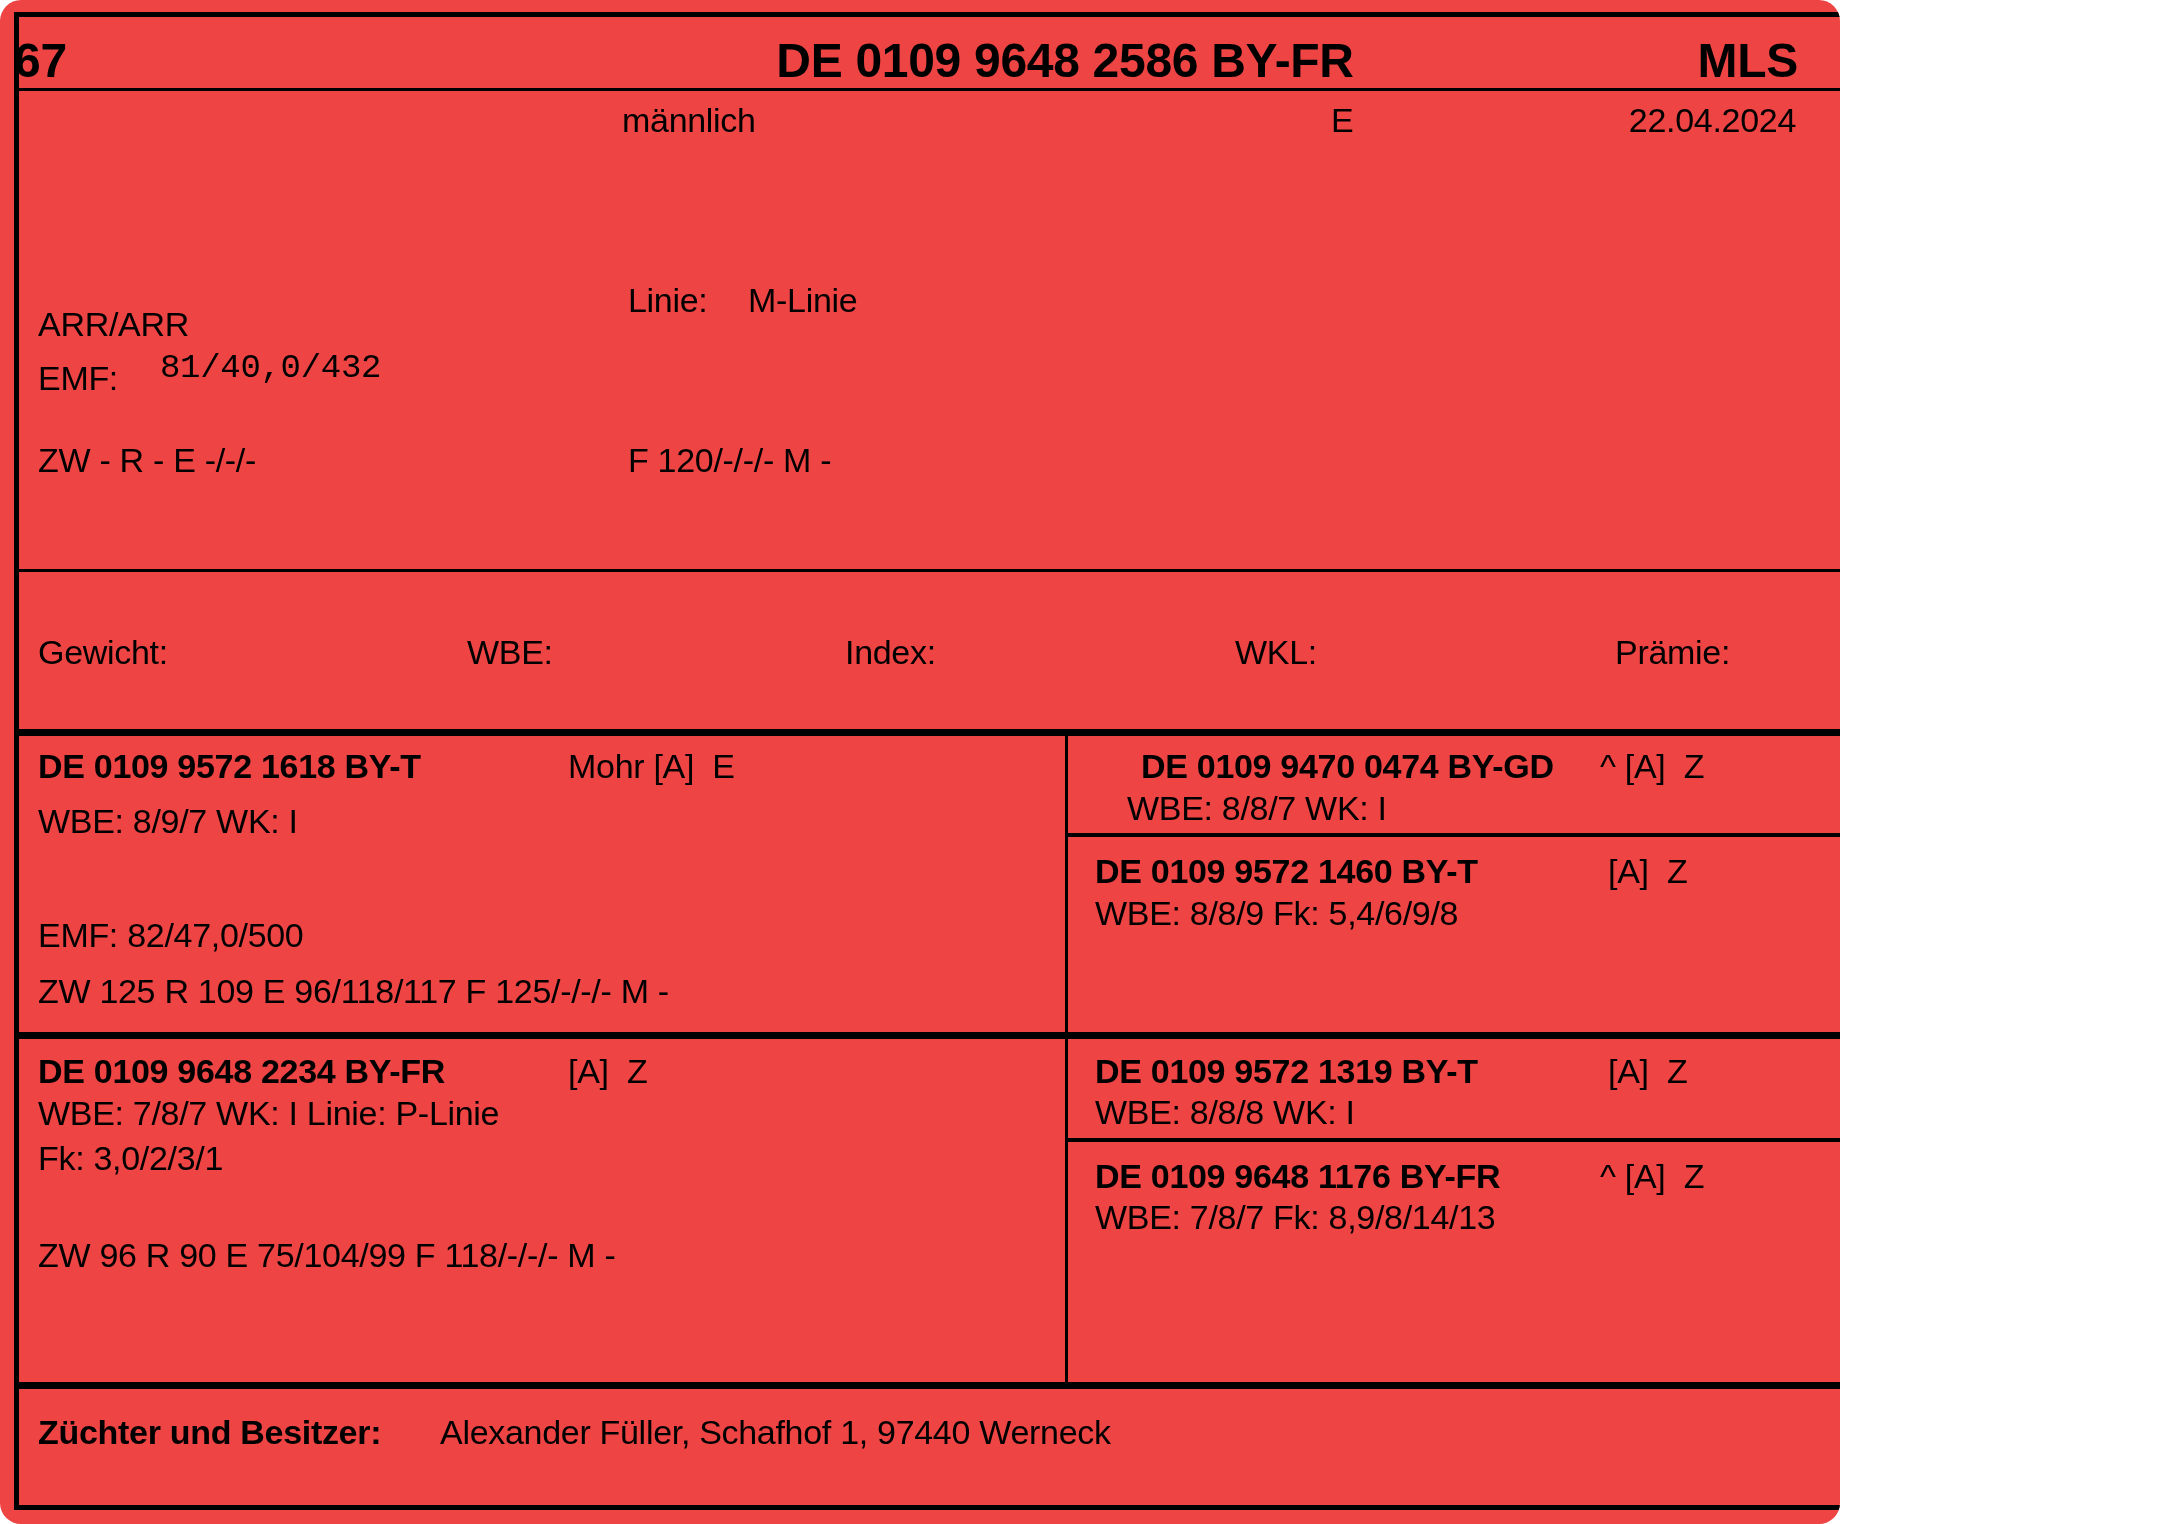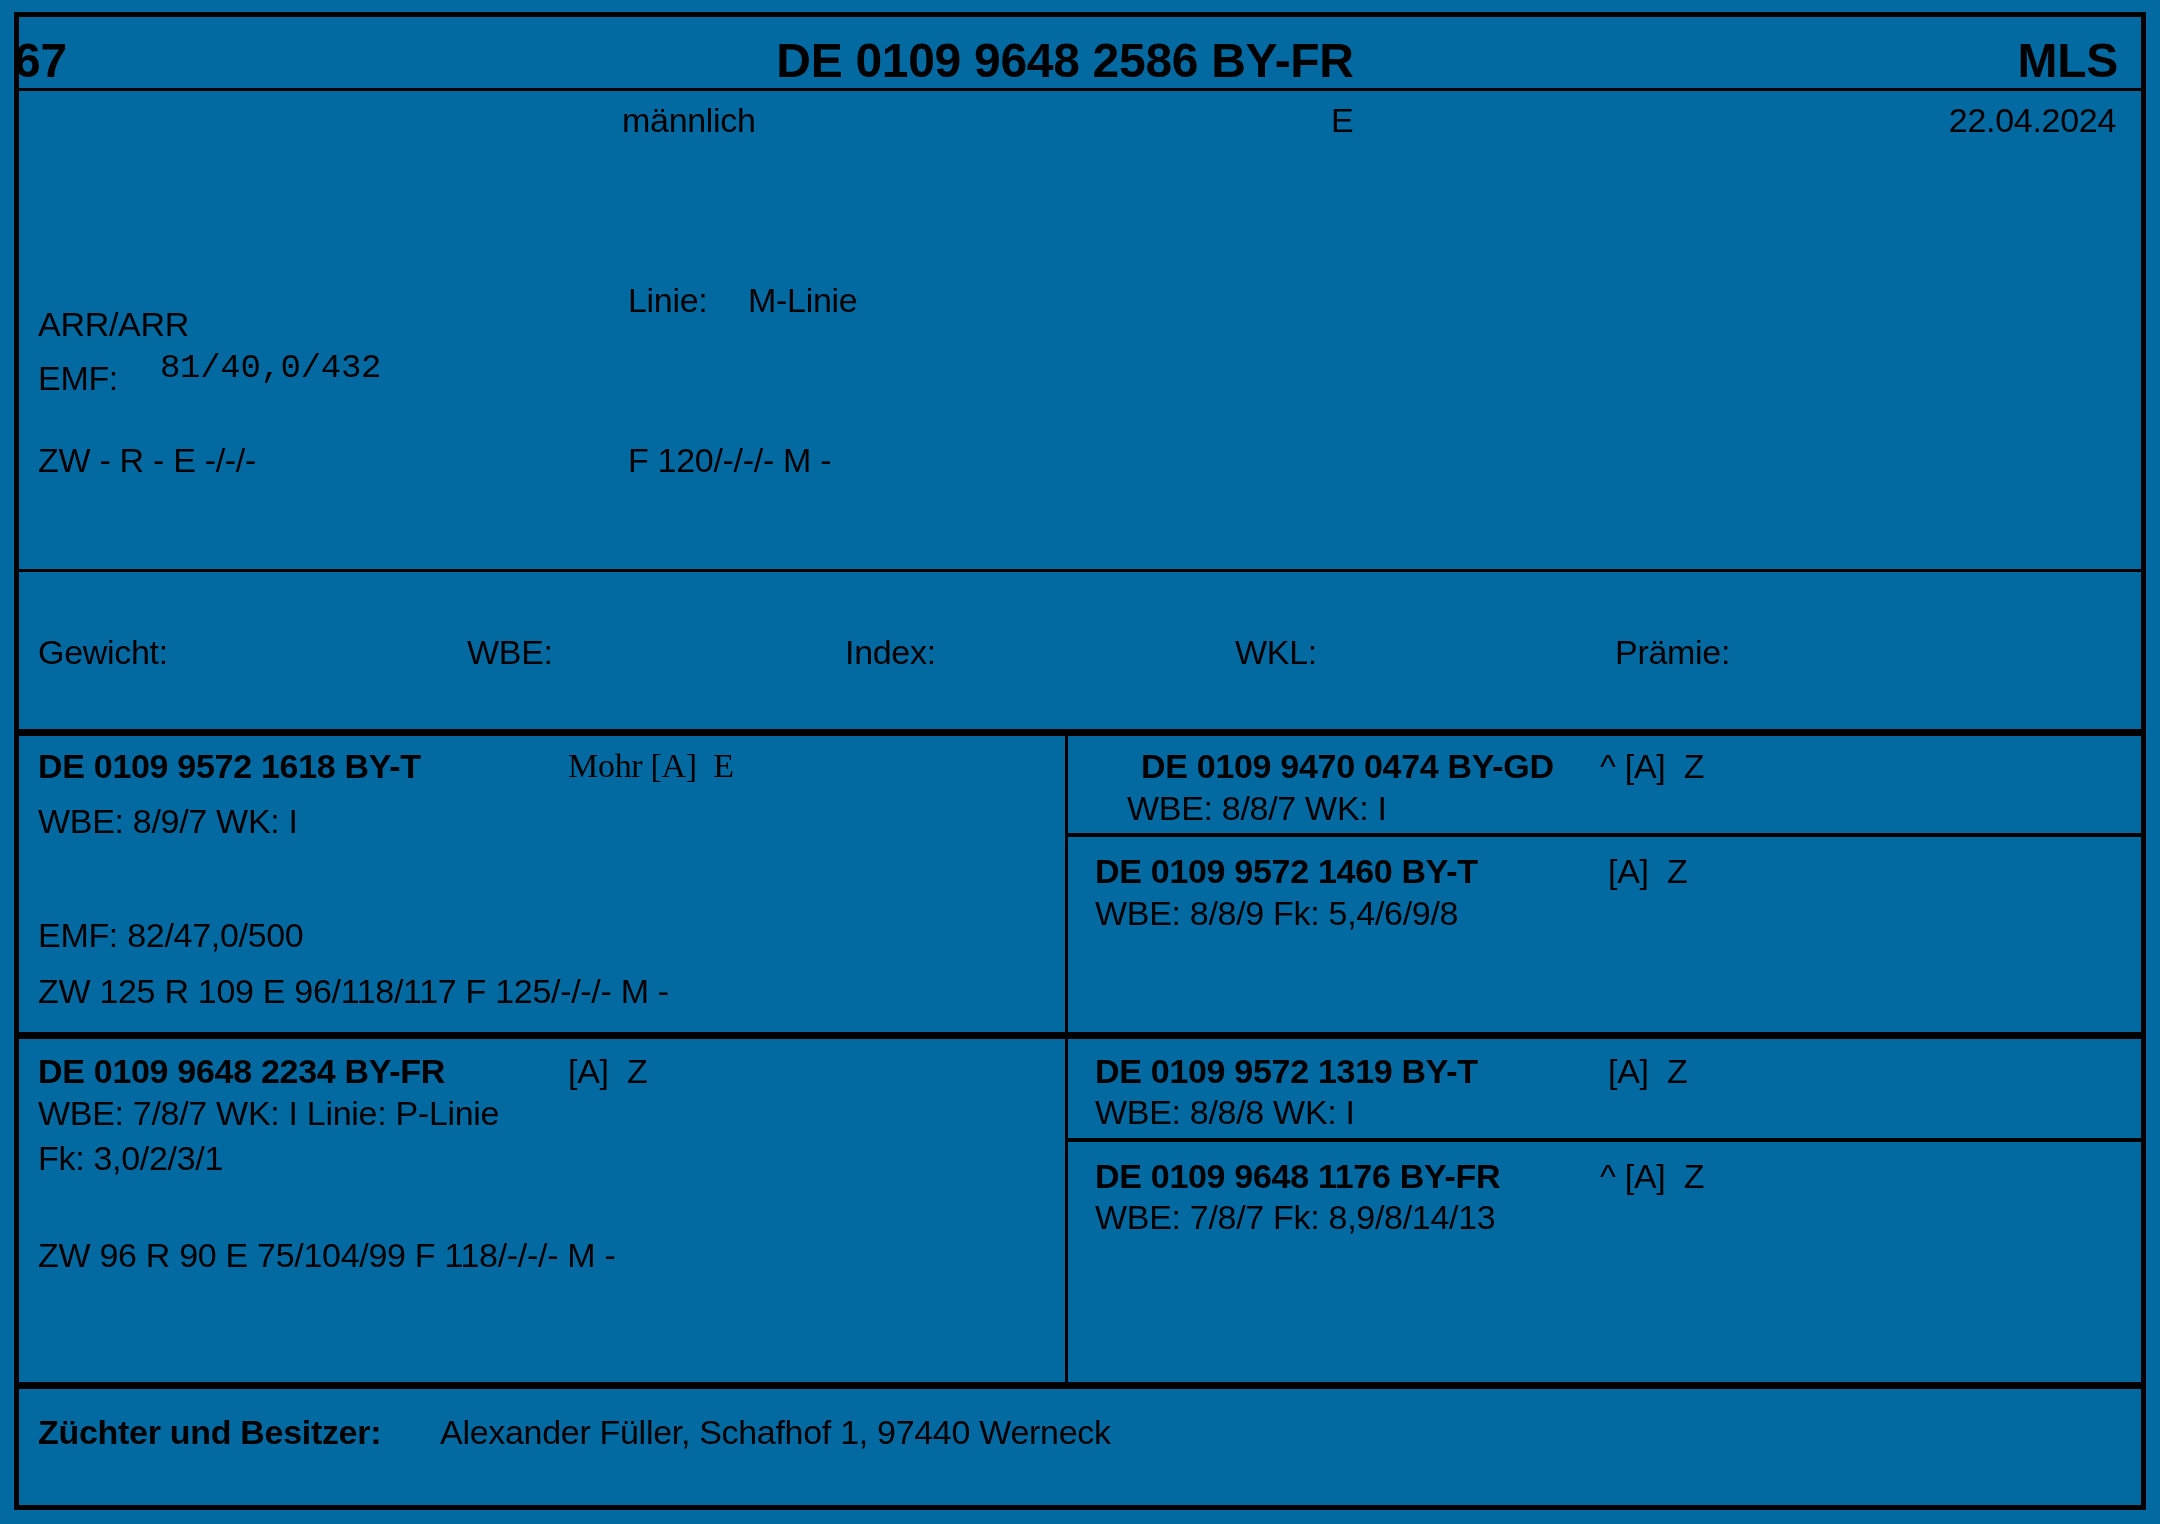--- a/index.html
+++ b/index.html
@@ -1,19 +1,20 @@
 <!DOCTYPE html>
 <html><head>
 <meta charset="utf-8">
 <style>
   html,body{margin:0;padding:0;background:#fff;}
   .page{
-    position:relative;width:2160px;height:1524px;background:#0369a1;
+    position:relative;width:1840px;height:1524px;background:#ef4444;
     font-family:"Liberation Sans", sans-serif;color:#000;
     overflow:hidden;
+    border-radius:21px;
   }
   .frame{
     position:absolute;left:14px;top:12px;width:2132px;height:1498px;
     border:5px solid #000;box-sizing:border-box;
   }
   .hline{position:absolute;left:16px;width:2128px;background:#000;}
   .thin{height:3px;}
   .thick{height:7px;}
   .vline{position:absolute;width:3px;background:#000;}
   .rsub{position:absolute;left:1068px;width:1073px;height:4px;background:#000;}
@@ -65,21 +66,21 @@
 
   <div class="hline thick" style="top:729px;"></div>
 
   <div class="vline" style="left:1065px;top:736px;height:646px;"></div>
   <div class="hline thick" style="top:1032px;"></div>
   <div class="rsub" style="top:833px;"></div>
   <div class="rsub" style="top:1138px;"></div>
   <div class="hline thick" style="top:1382px;"></div>
 
   <div class="t b" style="left:38px;top:746px;">DE 0109 9572 1618 BY-T</div>
-  <div class="t" style="left:568px;top:746px;font-family:Liberation Serif, serif;">Mohr [A]  E</div>
+  <div class="t" style="left:568px;top:746px;">Mohr [A]  E</div>
   <div class="t" style="left:38px;top:801px;">WBE: 8/9/7 WK: I</div>
   <div class="t" style="left:38px;top:915px;">EMF: 82/47,0/500</div>
   <div class="t" style="left:38px;top:971px;">ZW 125 R 109 E 96/118/117 F 125/-/-/- M -</div>
 
   <div class="t b" style="left:1141px;top:746px;">DE 0109 9470 0474 BY-GD</div>
   <div class="t" style="left:1600px;top:746px;">^ [A]  Z</div>
   <div class="t" style="left:1095px;top:788px;margin-left:32px;">WBE: 8/8/7 WK: I</div>
 
   <div class="t b" style="left:1095px;top:851px;">DE 0109 9572 1460 BY-T</div>
   <div class="t" style="left:1608px;top:851px;">[A]  Z</div>

